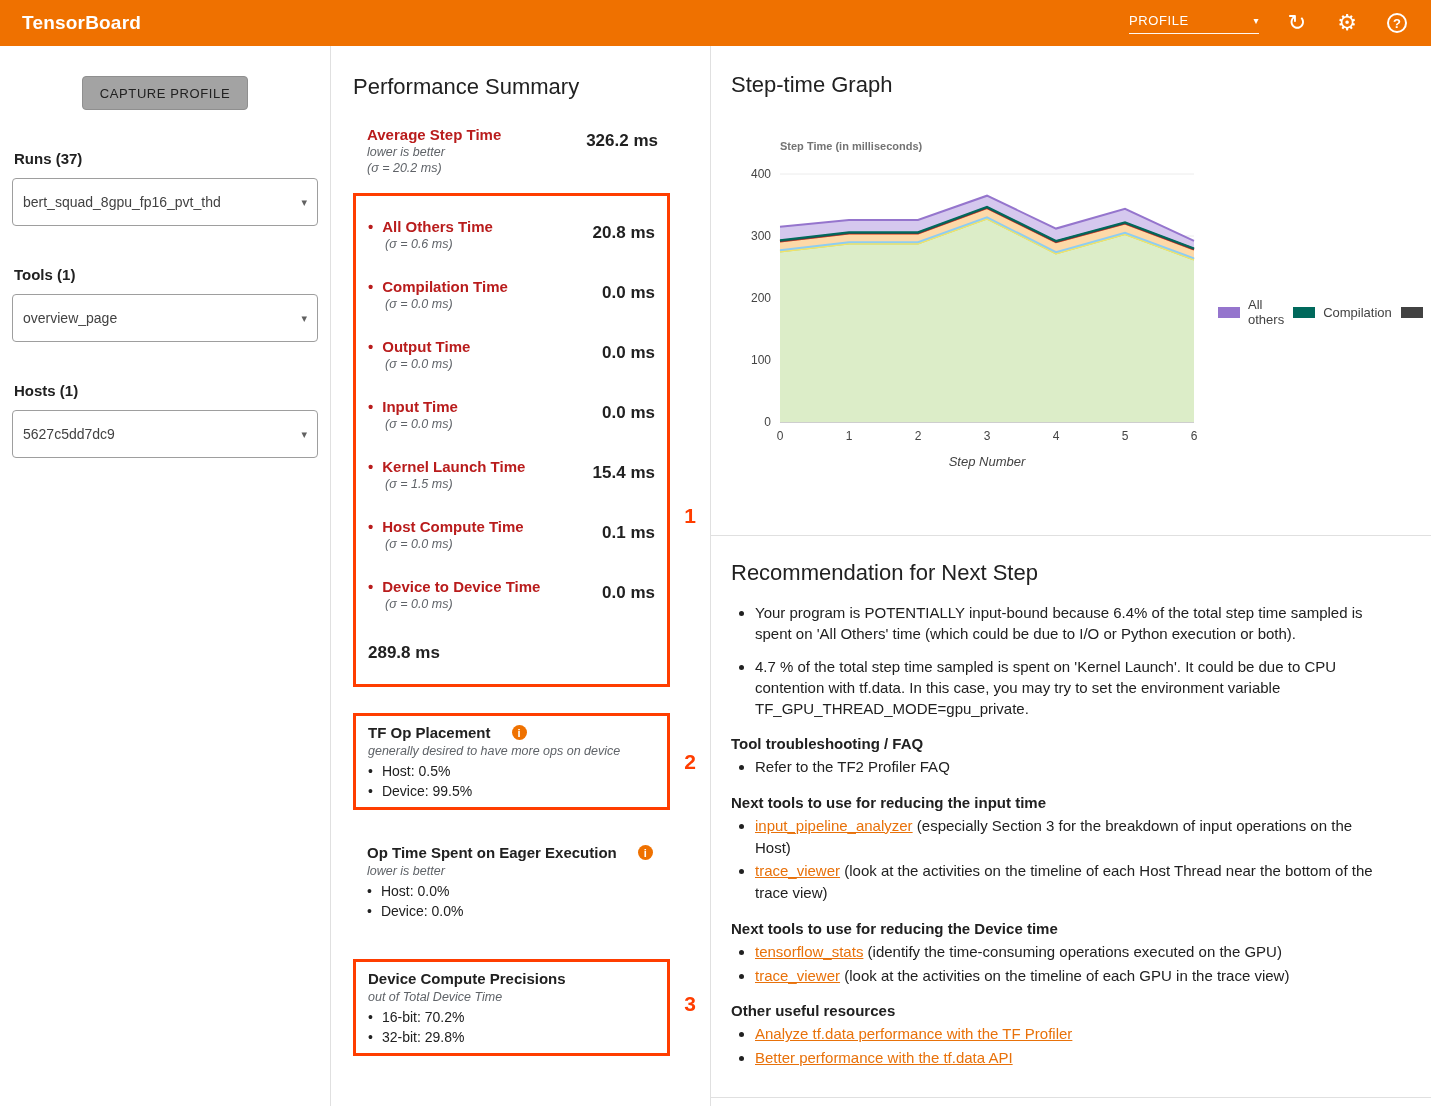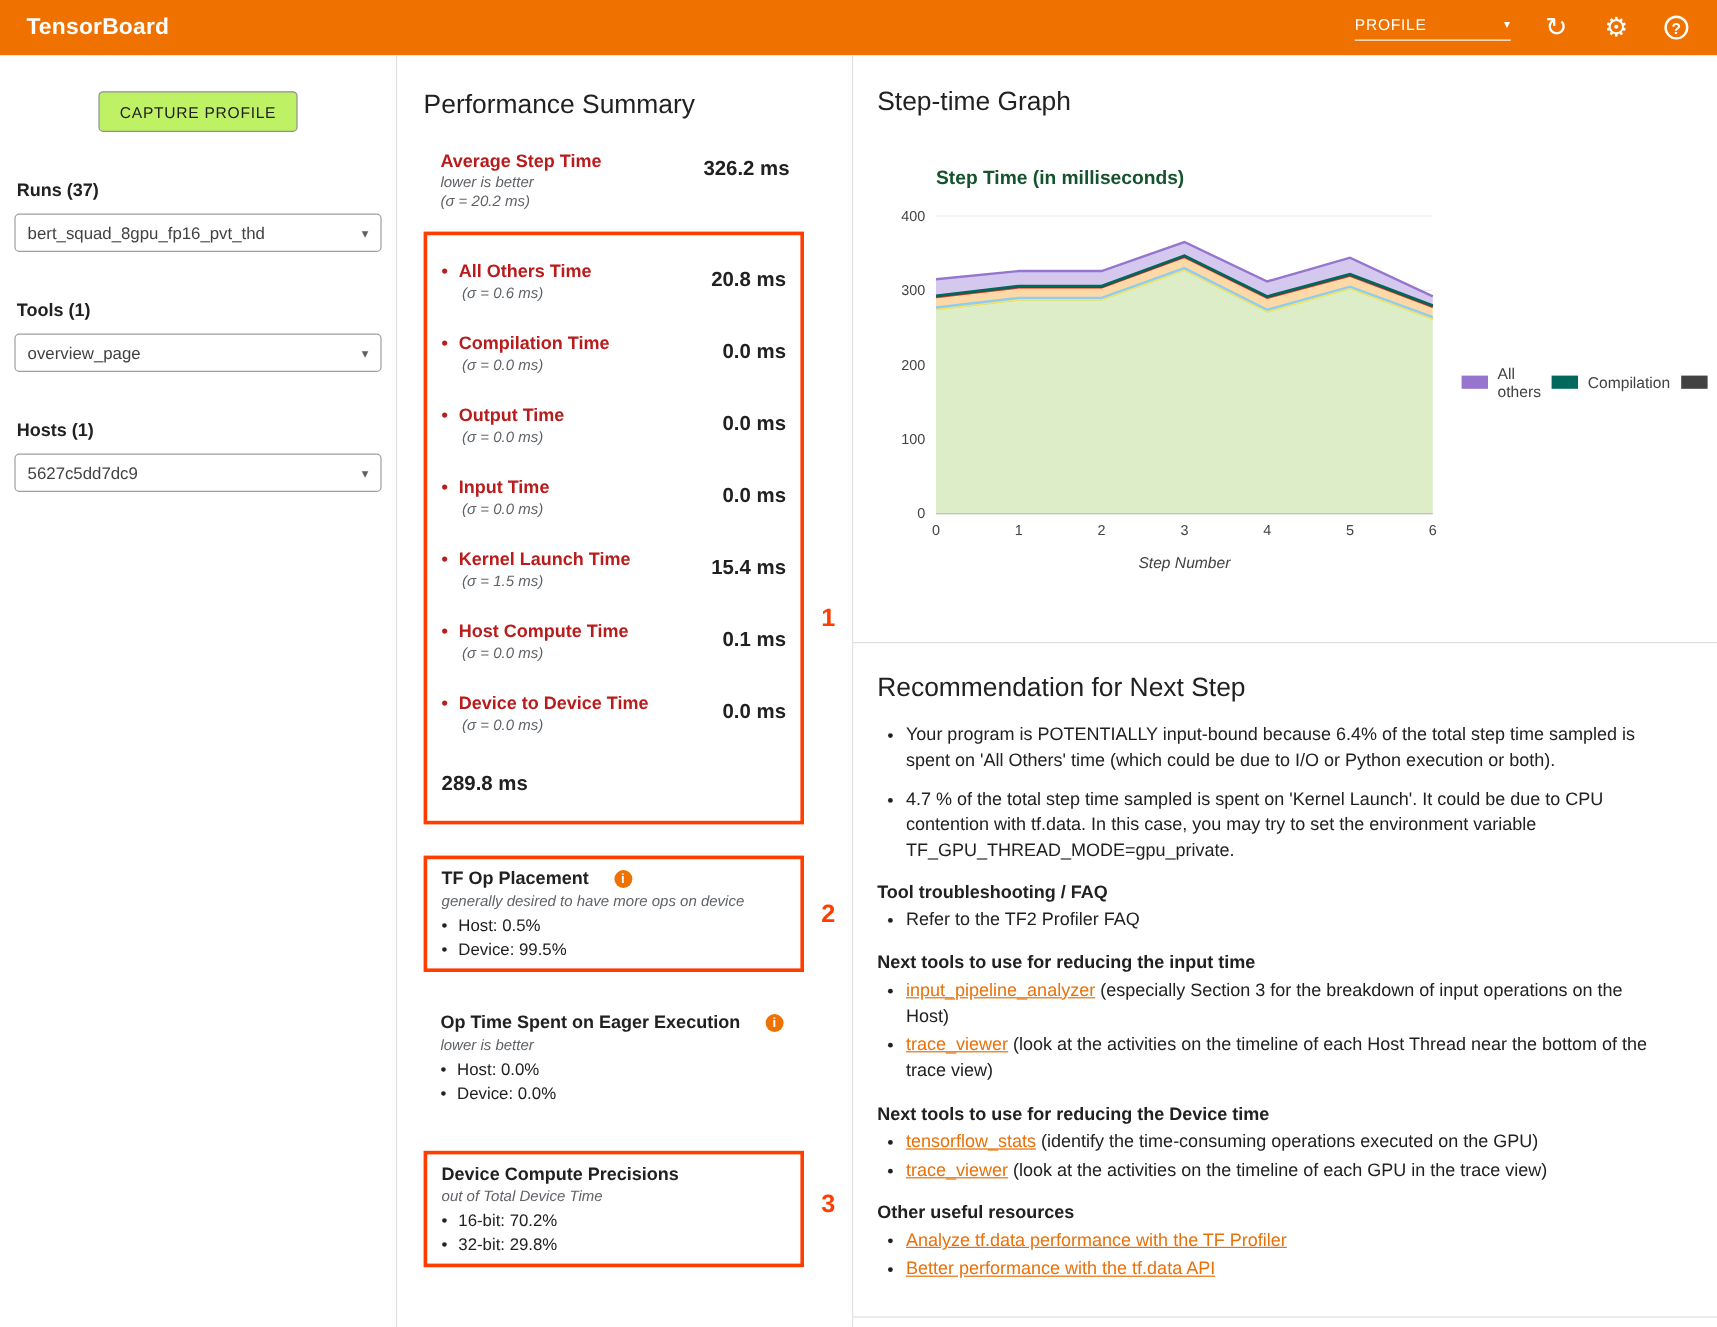--- a/index.html
+++ b/index.html
@@ -20,25 +20,25 @@
             display:flex;align-items:center;justify-content:center;width:24px;height:24px}
   .help-circle{width:20px;height:20px;border:2px solid #fff;border-radius:50%;
             font-size:13px;font-weight:700;display:flex;align-items:center;justify-content:center}
 
   
   .layout{display:flex;height:1060px;overflow:hidden}
 
   
   .sidebar{width:331px;flex-shrink:0;border-right:1px solid #e0e0e0;
            padding:22px 12px 0 12px;overflow:hidden}
-  .capture-btn{display:block;margin:8px auto 0;height:34px;padding:0 17px;background:#bef264;
+  .capture-btn{display:block;margin:8px auto 0;height:34px;padding:0 17px;background:#a3a3a3;
            border:1px solid #8f8f8f;border-radius:4px;font-size:13px;font-weight:500;
            letter-spacing:.6px;color:#212121;font-family:inherit;cursor:pointer}
   .side-label{margin-top:40px;font-size:15px;font-weight:700;color:#212121;padding-left:2px}
-  .select-box{margin-top:11px;height:32px;border:1px solid #9e9e9e;border-radius:4px;
+  .select-box{margin-top:11px;height:48px;border:1px solid #9e9e9e;border-radius:4px;
            display:flex;align-items:center;justify-content:space-between;
            padding:0 10px;font-size:14px;color:#424242;cursor:pointer;background:#fff}
   .select-caret{color:#616161;font-size:11px}
 
   
   .summary-col{width:380px;flex-shrink:0;border-right:1px solid #e0e0e0;
            padding:28px 40px 0 22px;overflow:hidden}
   .col-title{font-size:22px;font-weight:500;color:#212121}
   .avg-row{display:flex;margin-top:26px;padding:0 12px 0 14px}
   .avg-left{flex:1}
@@ -63,21 +63,21 @@
   .sub-list{list-style:none;margin-top:5px;font-size:14px;color:#212121}
   .sub-list li{margin-top:4px}
   .sub-list li::before{content:"•";margin-right:9px}
   .eager-block{margin-top:34px;padding-left:14px}
   .mt40{margin-top:40px}
   .mt26{margin-top:26px}
 
   
   .right-col{flex:1;min-width:0;display:flex;flex-direction:column;overflow:hidden}
   .graph-section{padding:26px 0 0 20px;height:489px;flex-shrink:0}
-  .chart-title{font-size:16px;font-weight:700;margin:42px 0 10px 49px;color:#14532d}
+  .chart-title{font-size:11px;font-weight:700;margin:42px 0 10px 49px;color:#737373}
   .chart-wrap{display:flex;margin-left:5px}
   .xlabel{font-style:italic;font-size:13px;color:#424242;margin-left:49px;width:414px;text-align:center}
   .legend{list-style:none;margin:8px 0 0 12px;display:flex;flex-direction:row;gap:9px;
           font-size:13px;color:#424242}
   .legend li{display:flex;align-items:center;gap:8px}
   .legend .swatch{width:22px;height:11px;display:inline-block;flex-shrink:0}
 
   .divider{border-top:1px solid #e0e0e0}
   .rec-section{padding:24px 40px 0 20px;flex:1}
   .rec-title{font-size:22px;font-weight:500}

